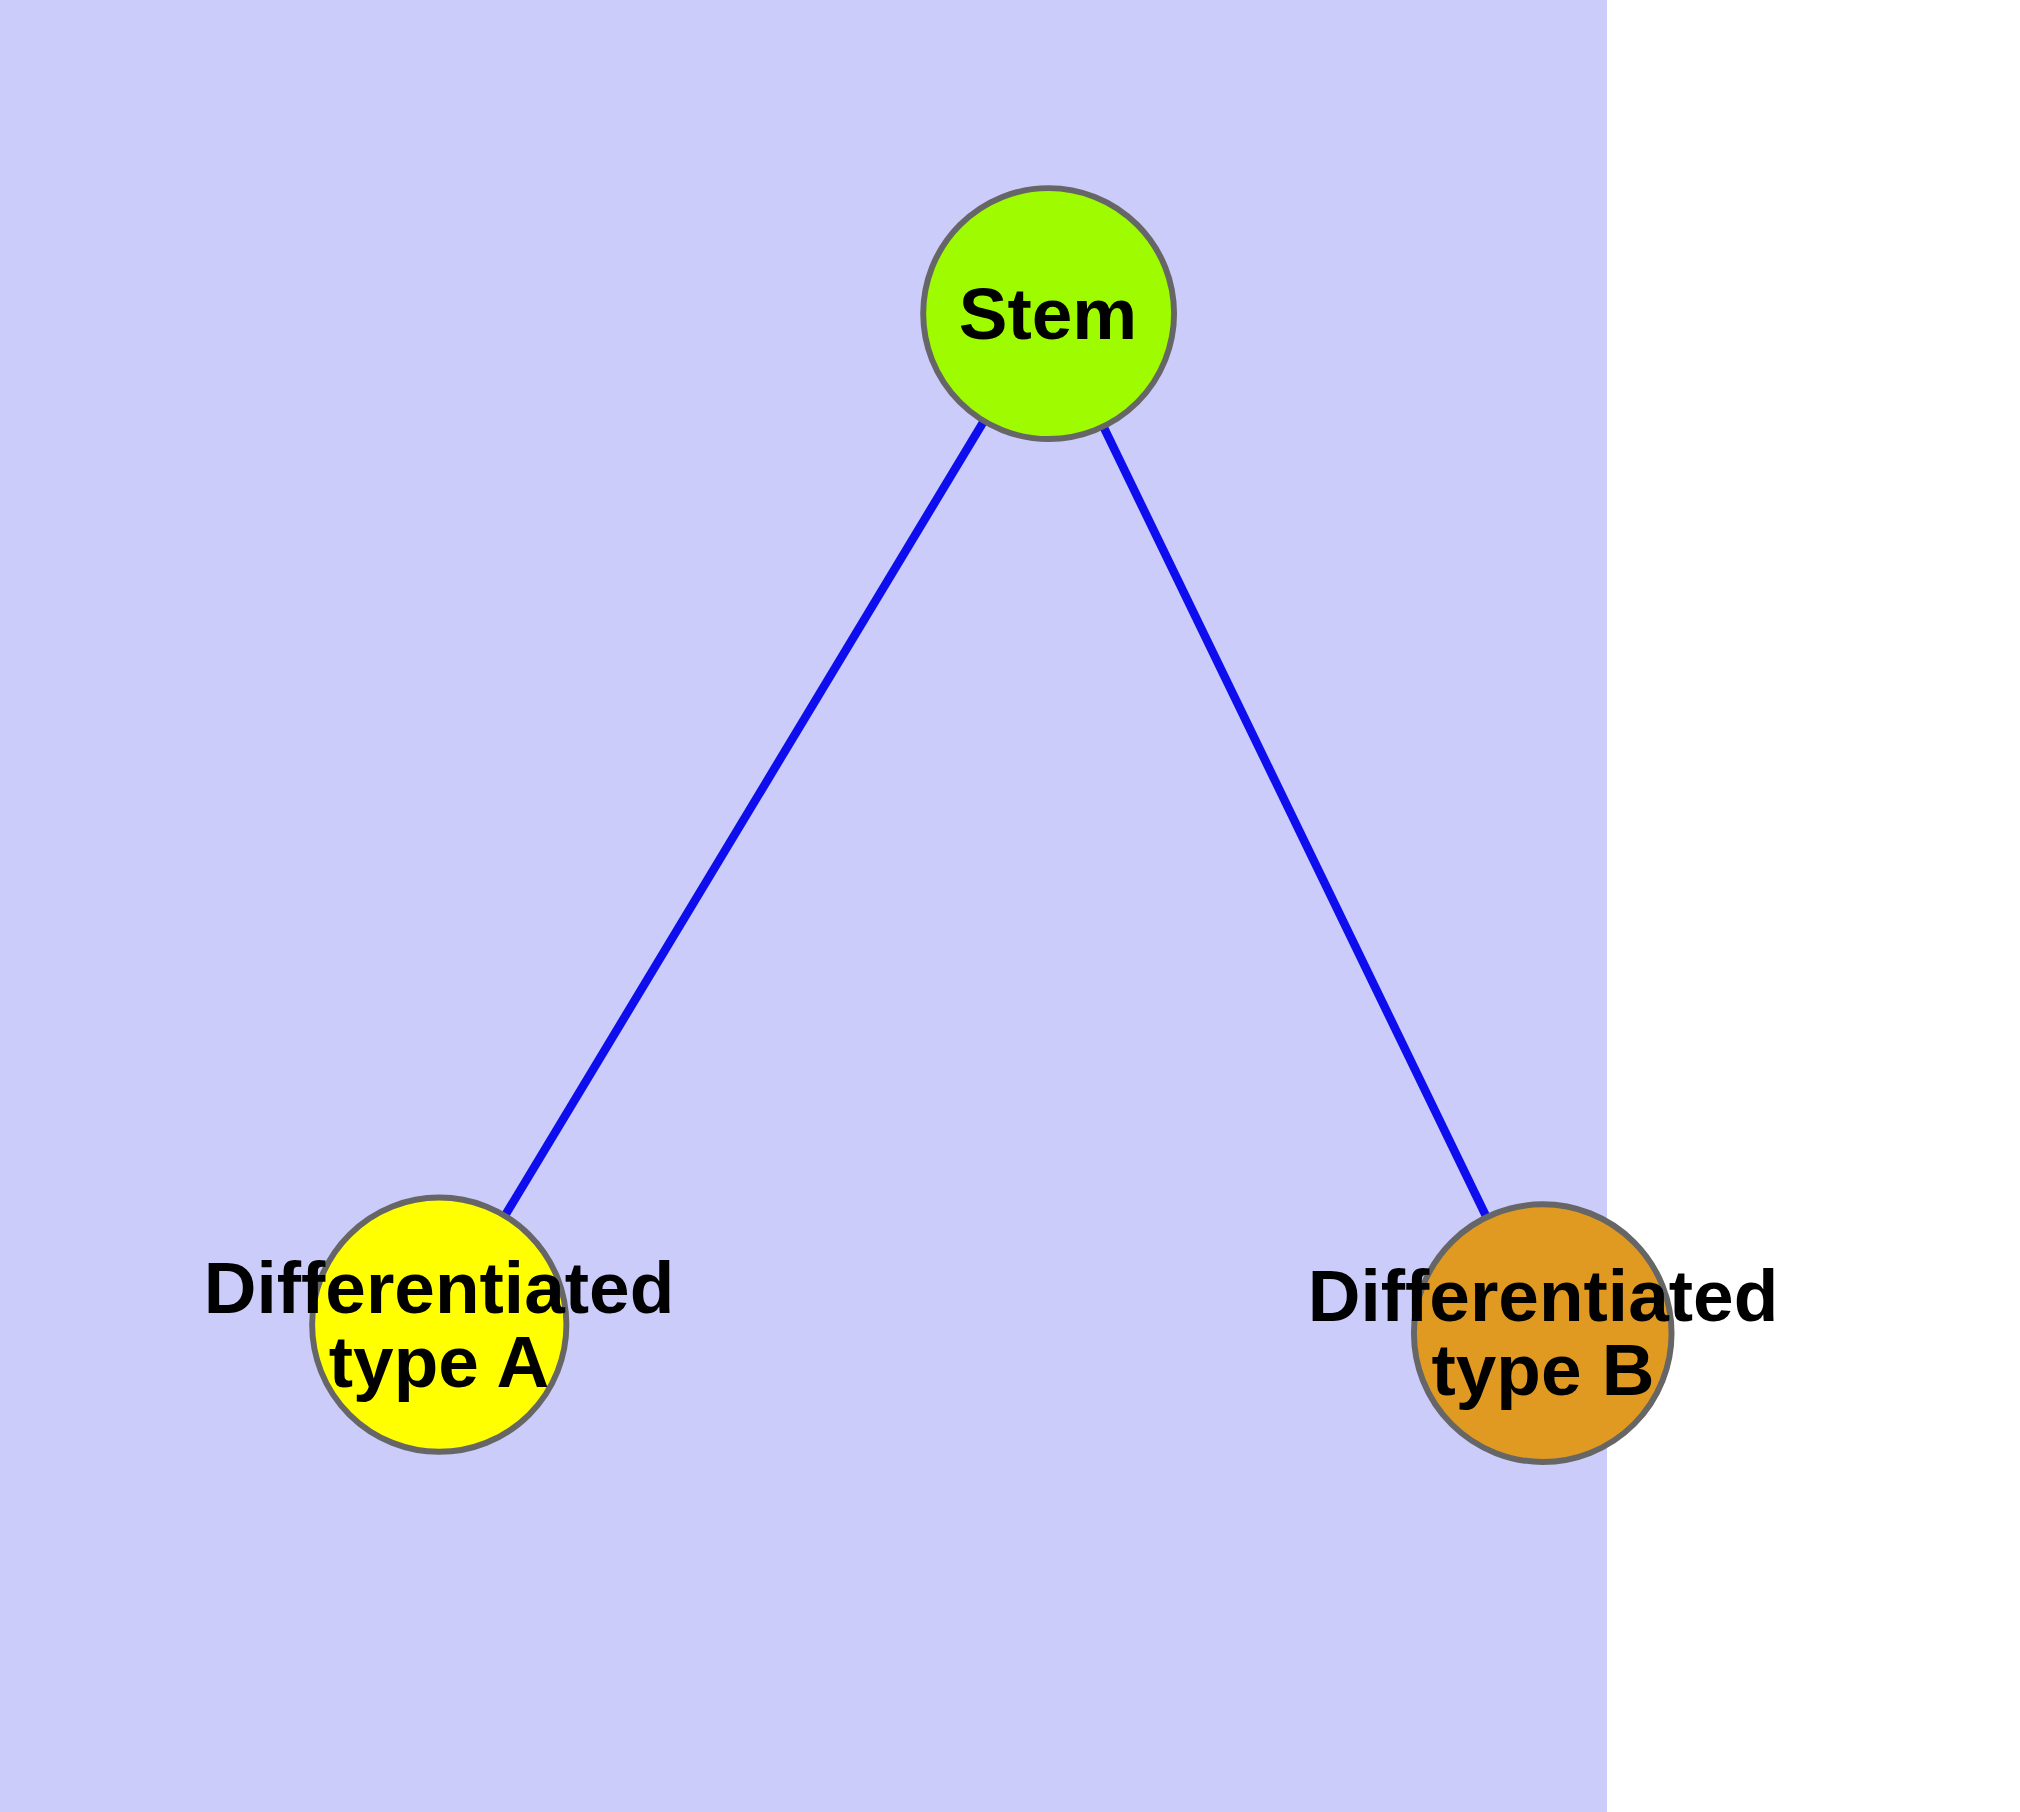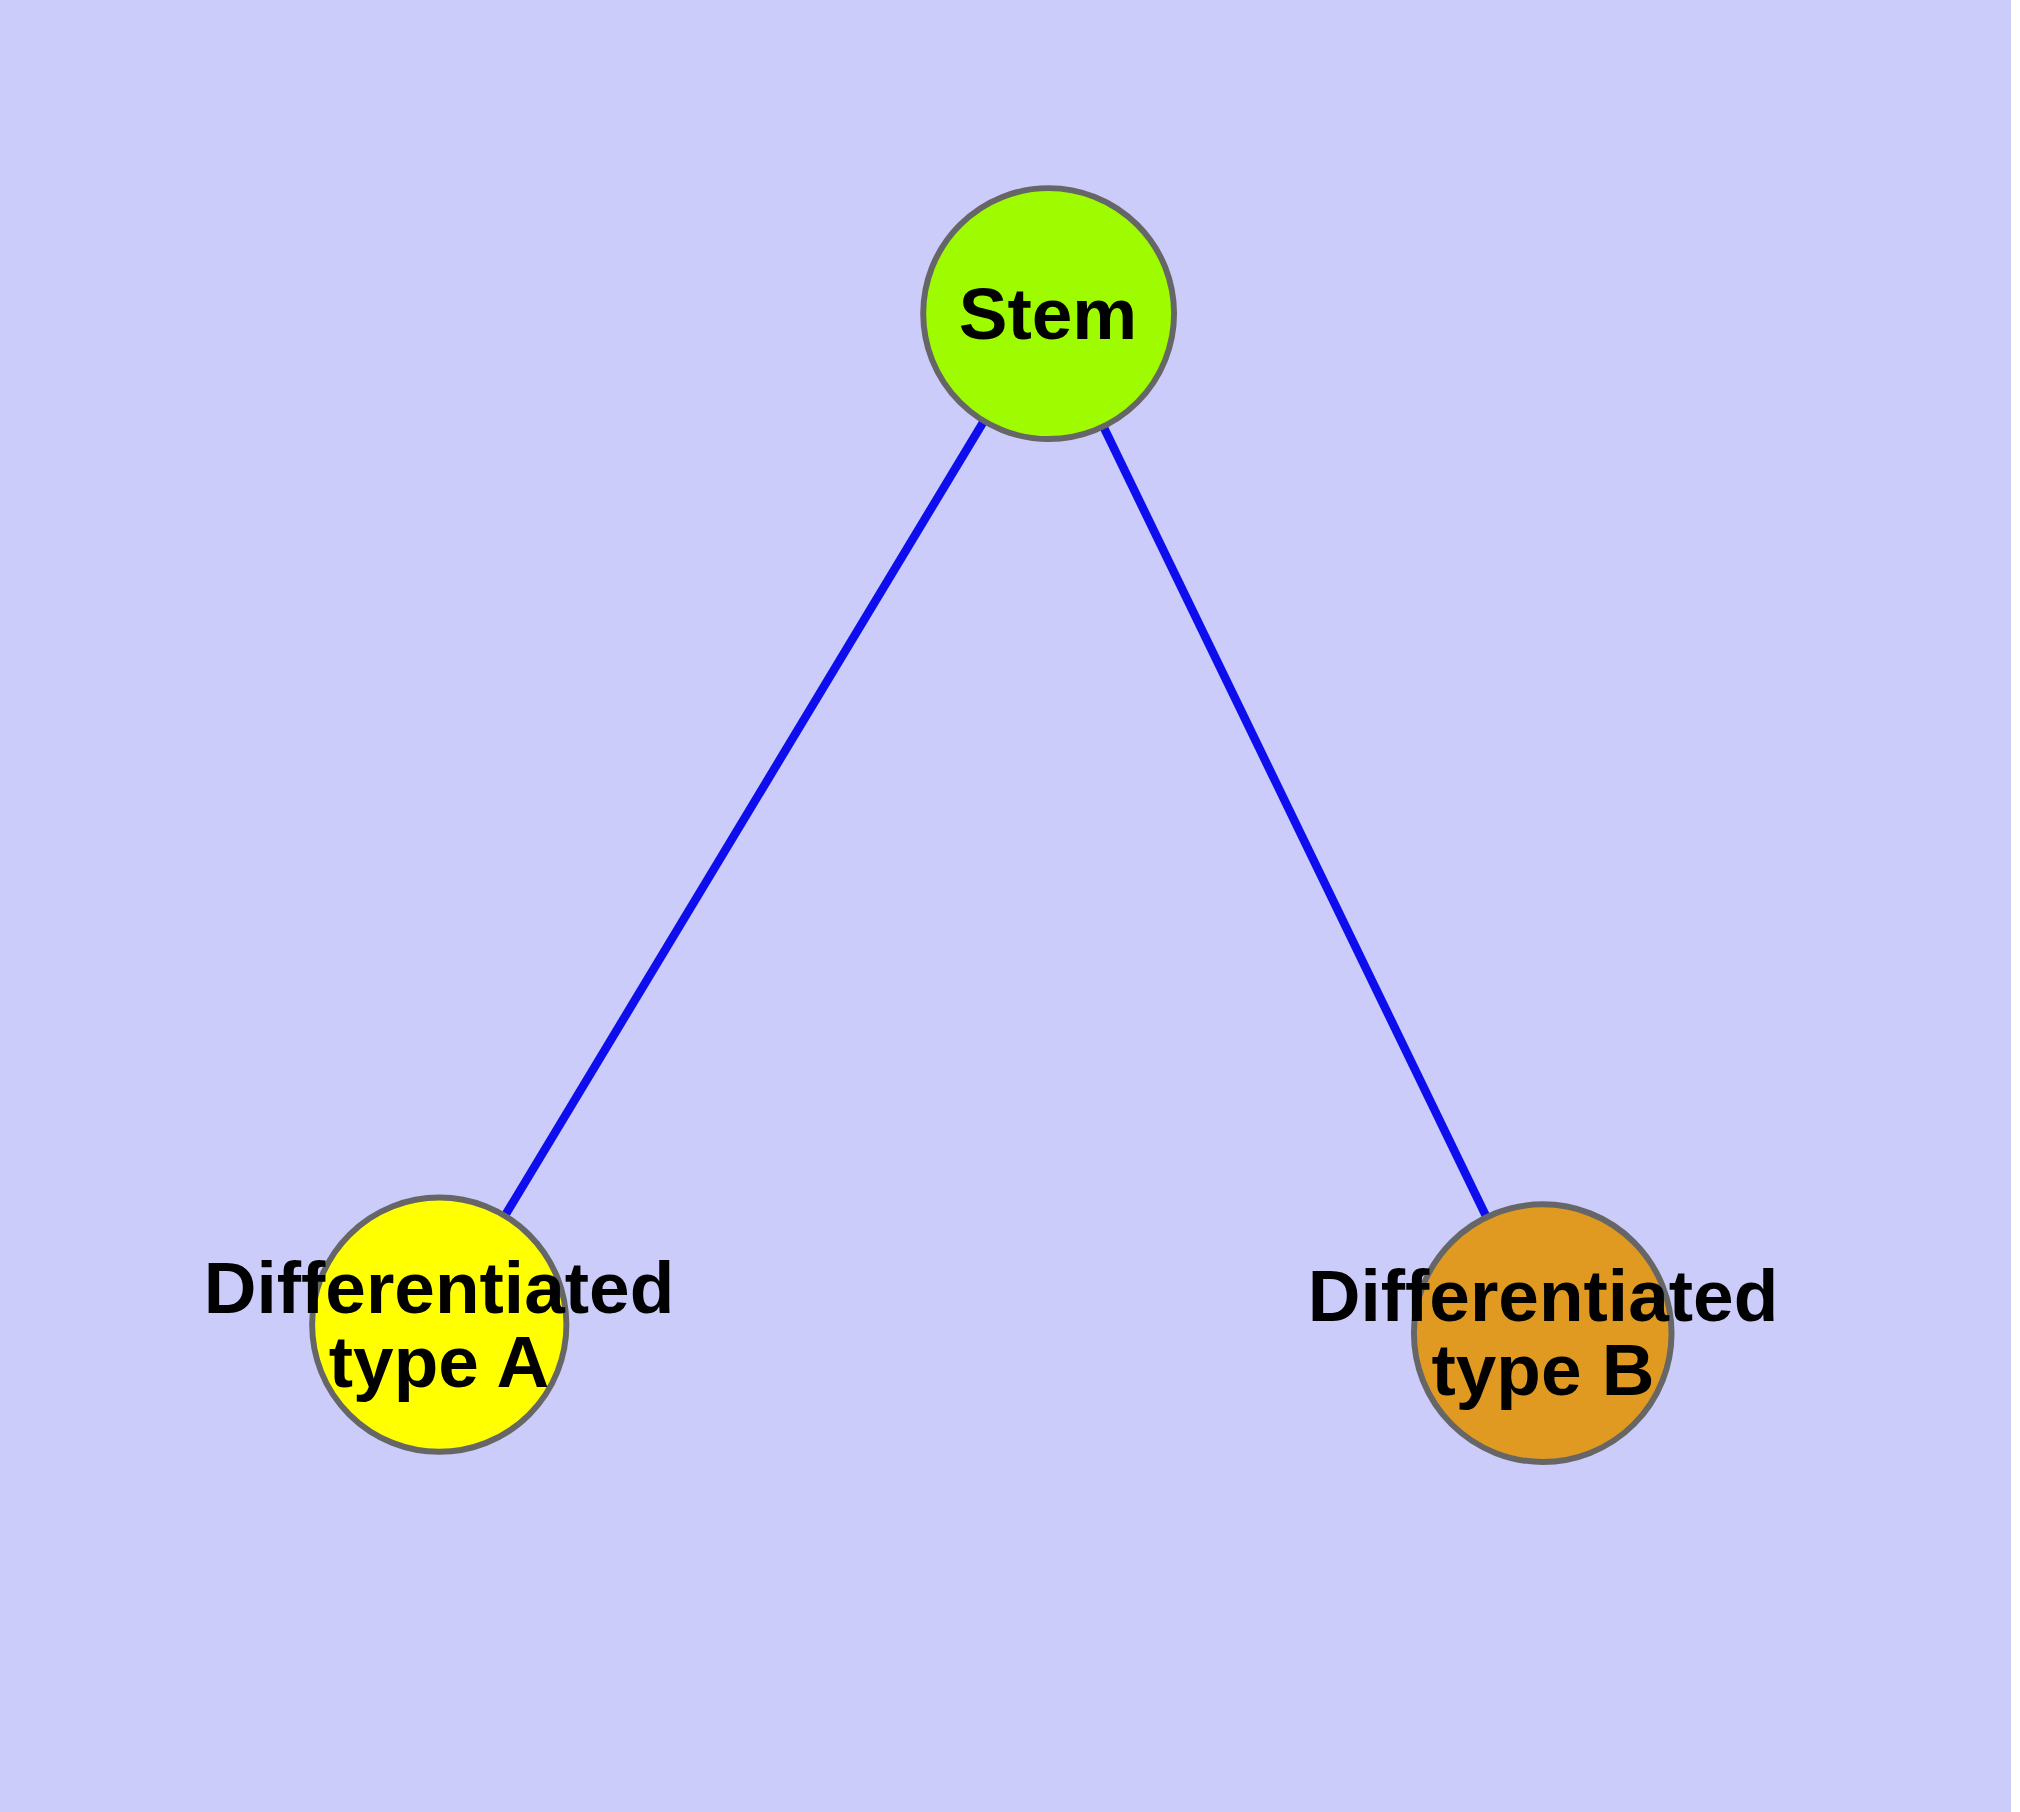--- a/index.html
+++ b/index.html
@@ -8,21 +8,21 @@
     padding: 0;
   }
   body {
     width: 2021px;
     height: 1812px;
     overflow: hidden;
     font-family: "Liberation Sans", sans-serif;
   }
   #canvas {
     position: relative;
-    width: 2011px;
+    width: 1607px;
     height: 1812px;
     background: #ccccfb;
   }
   #graph-svg {
     position: absolute;
     left: 0;
     top: 0;
     width: 2021px;
     height: 1812px;
   }

